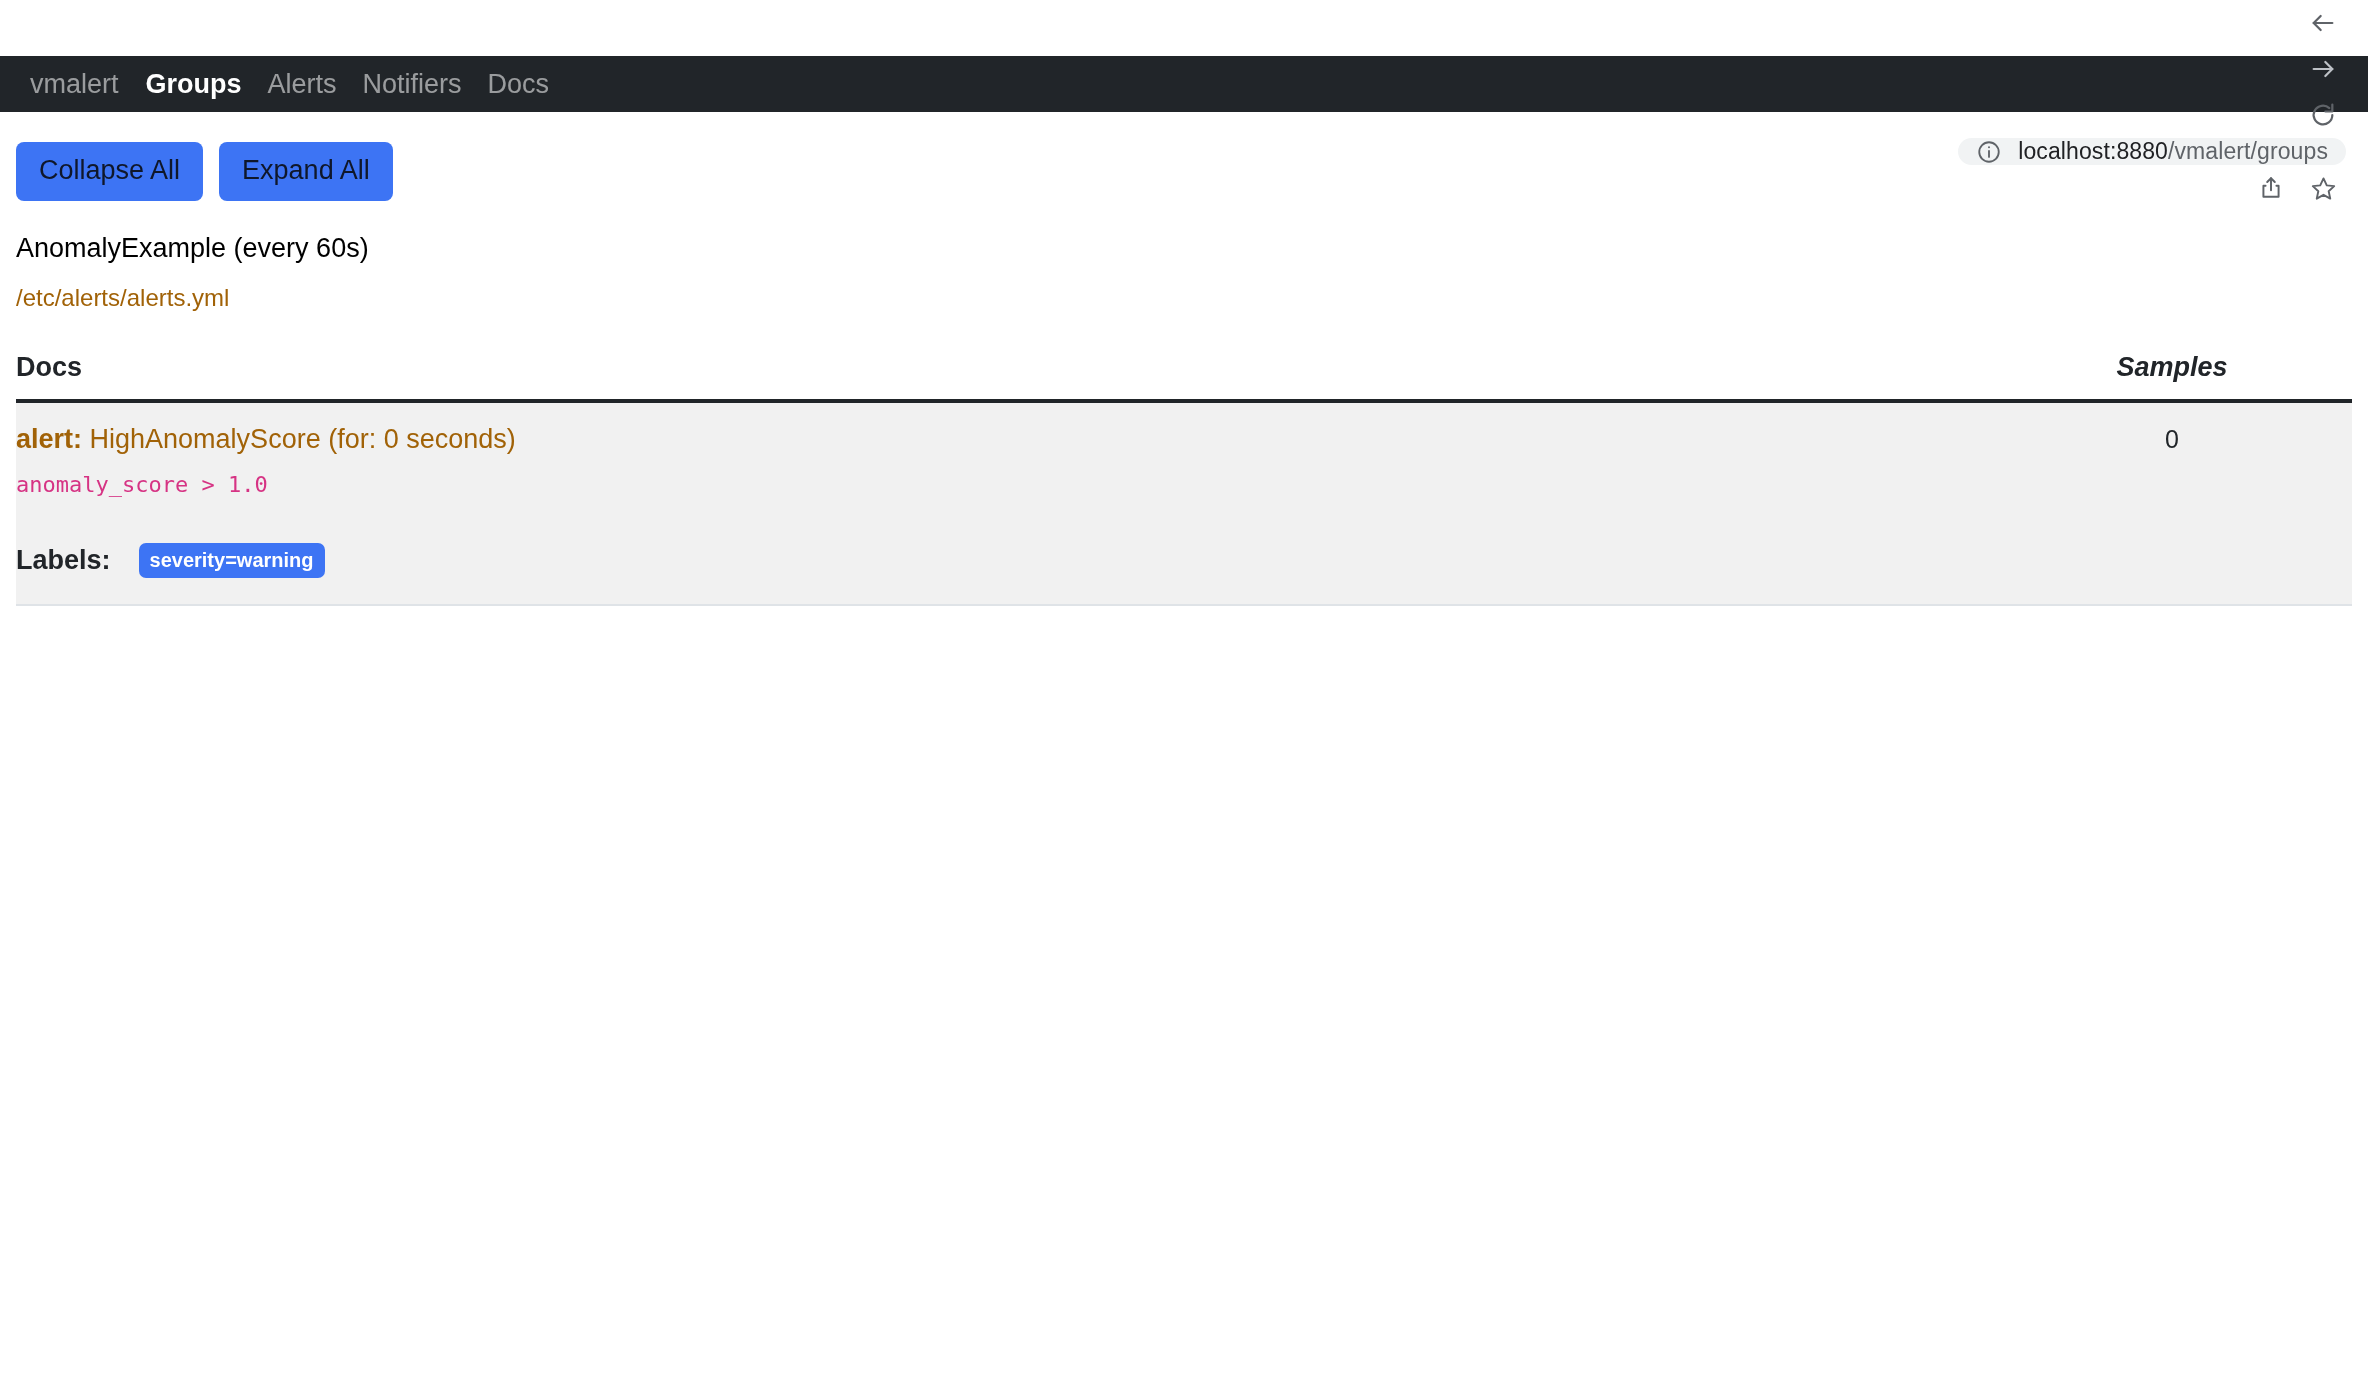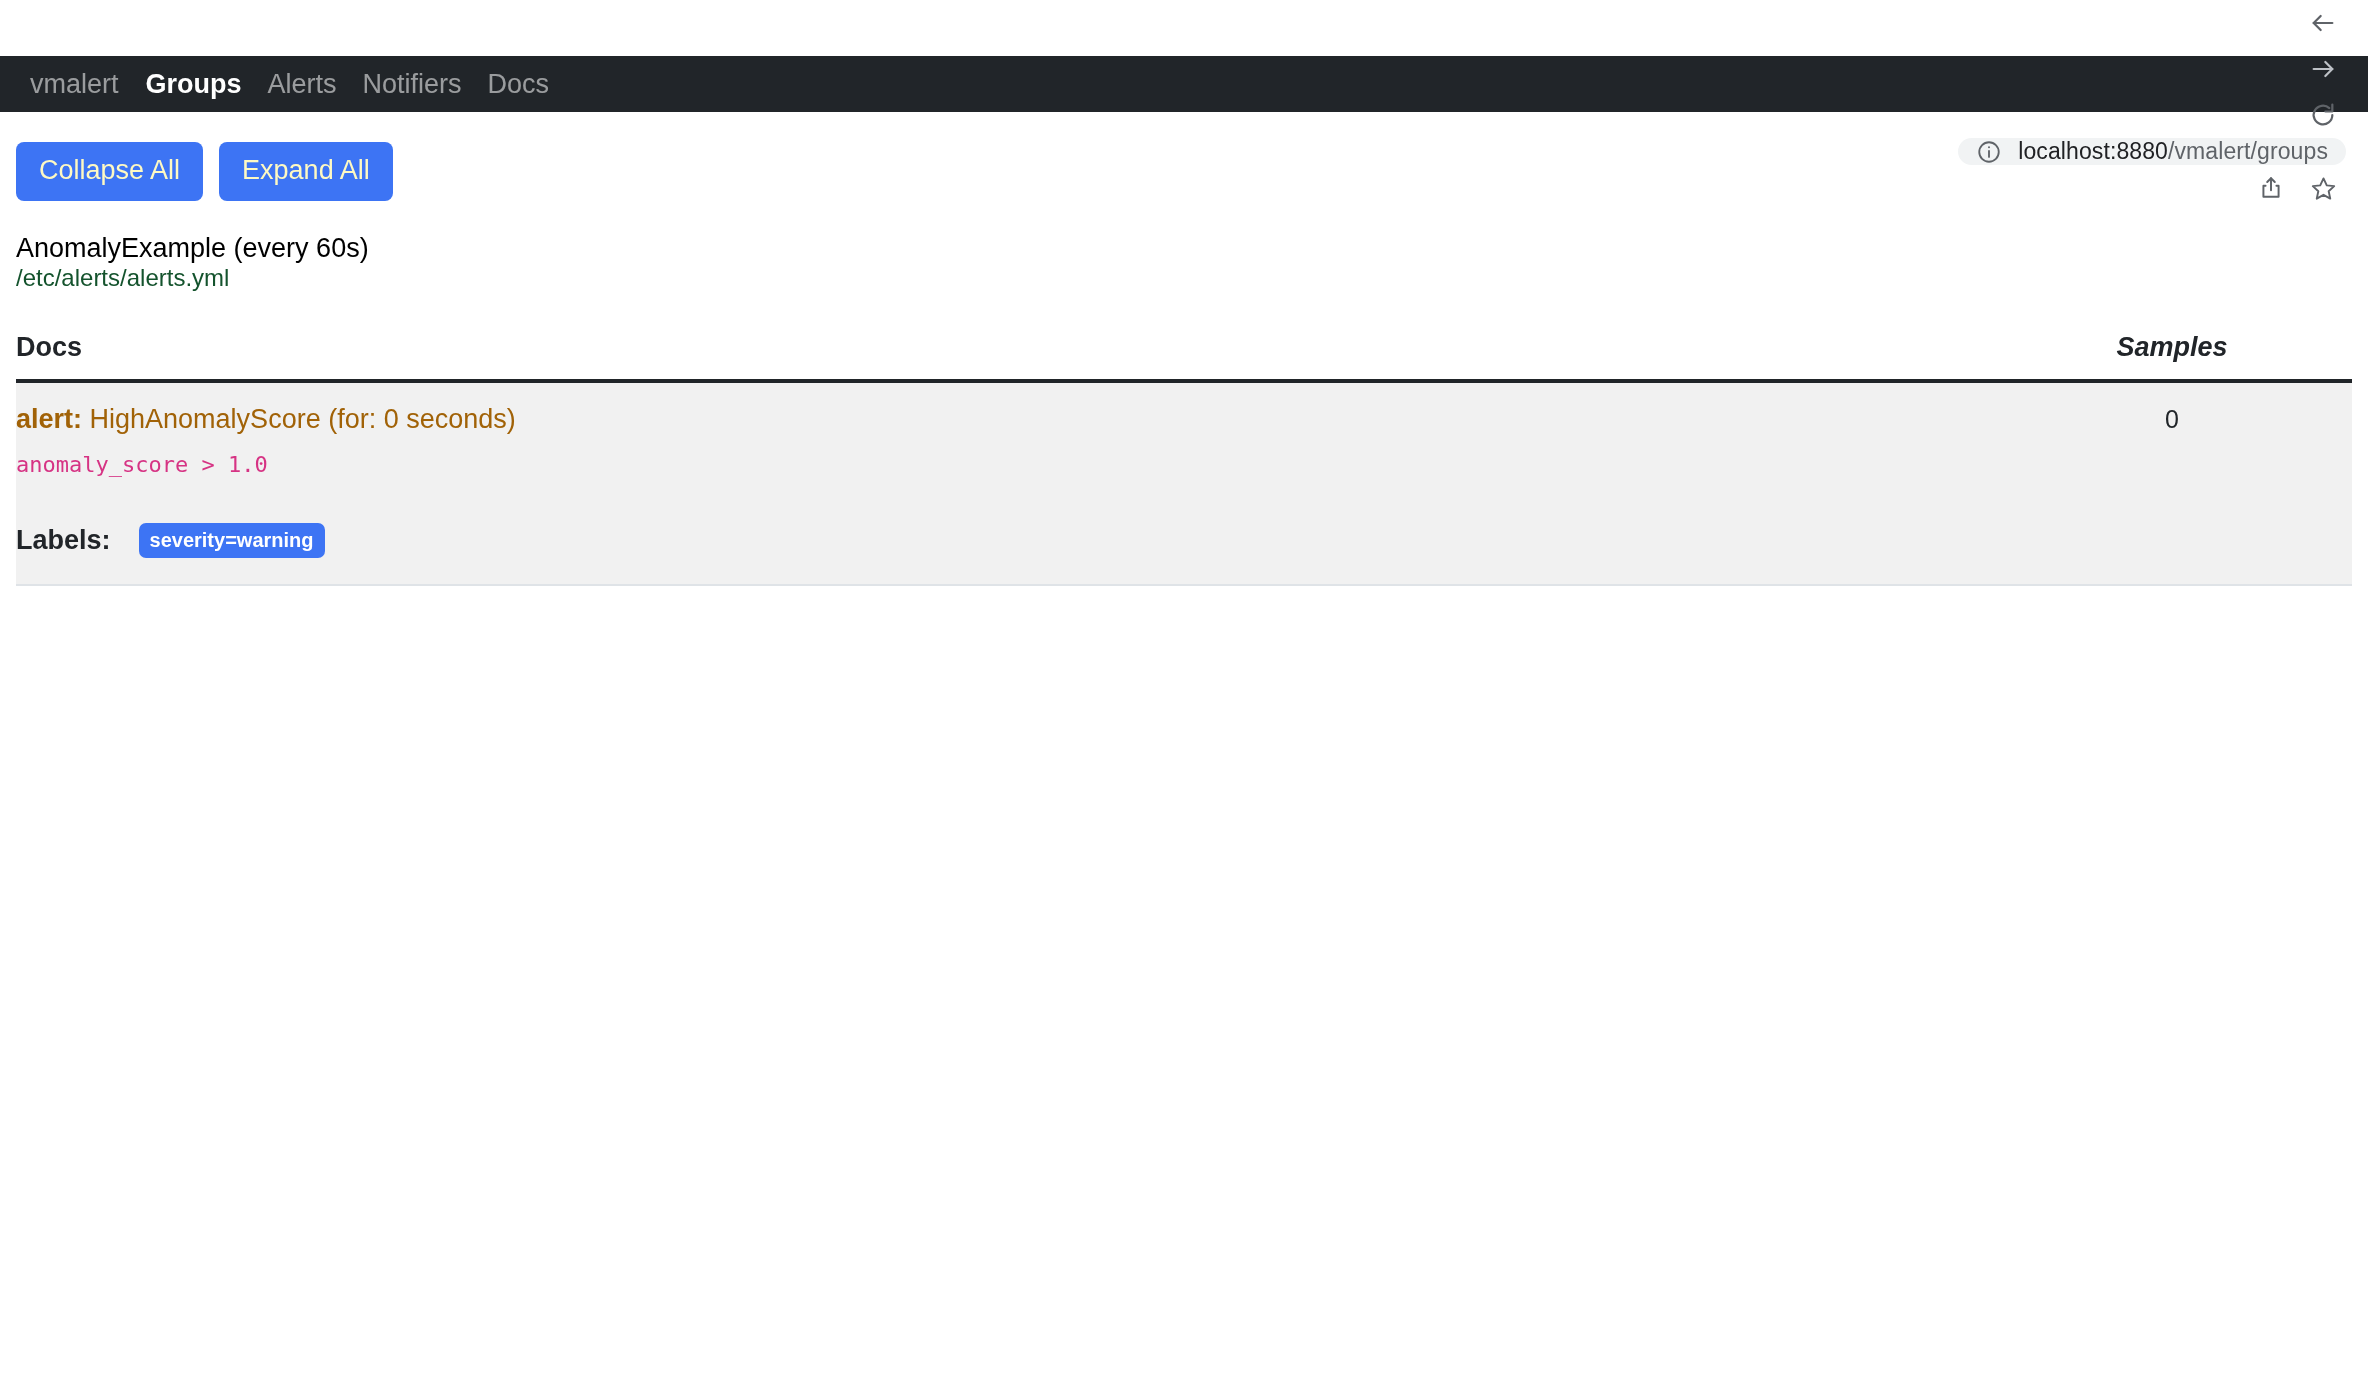--- a/index.html
+++ b/index.html
@@ -86,42 +86,42 @@
   #page {
     padding: 0 16px;
   }
   #button-bar {
     padding-top: 30px;
     display: flex;
     gap: 16px;
   }
   .btn-primary {
     background: #3D74F4;
-    color: #fef9c3;
+    color: #0f172a;
     border: none;
     border-radius: 8px;
     font-size: 27px;
     font-family: "Liberation Sans", sans-serif;
     padding: 13px 23px 15px 23px;
     line-height: 1.15;
     cursor: pointer;
   }
 
   #group-block { margin-top: 32px; }
   .group-link {
     display: inline-block;
     color: #000000;
     font-size: 27px;
     text-underline-offset: 3px;
     cursor: pointer;
   }
   .group-file {
-    margin-top: 0;
+    margin-top: 20px;
     font-size: 24px;
-    color: #14532d;
+    color: #a16207;
   }
 
   
   #rules-table {
     margin-top: 40px;
     width: 100%;
     border-collapse: collapse;
     table-layout: fixed;
   }
   #rules-table thead th {

